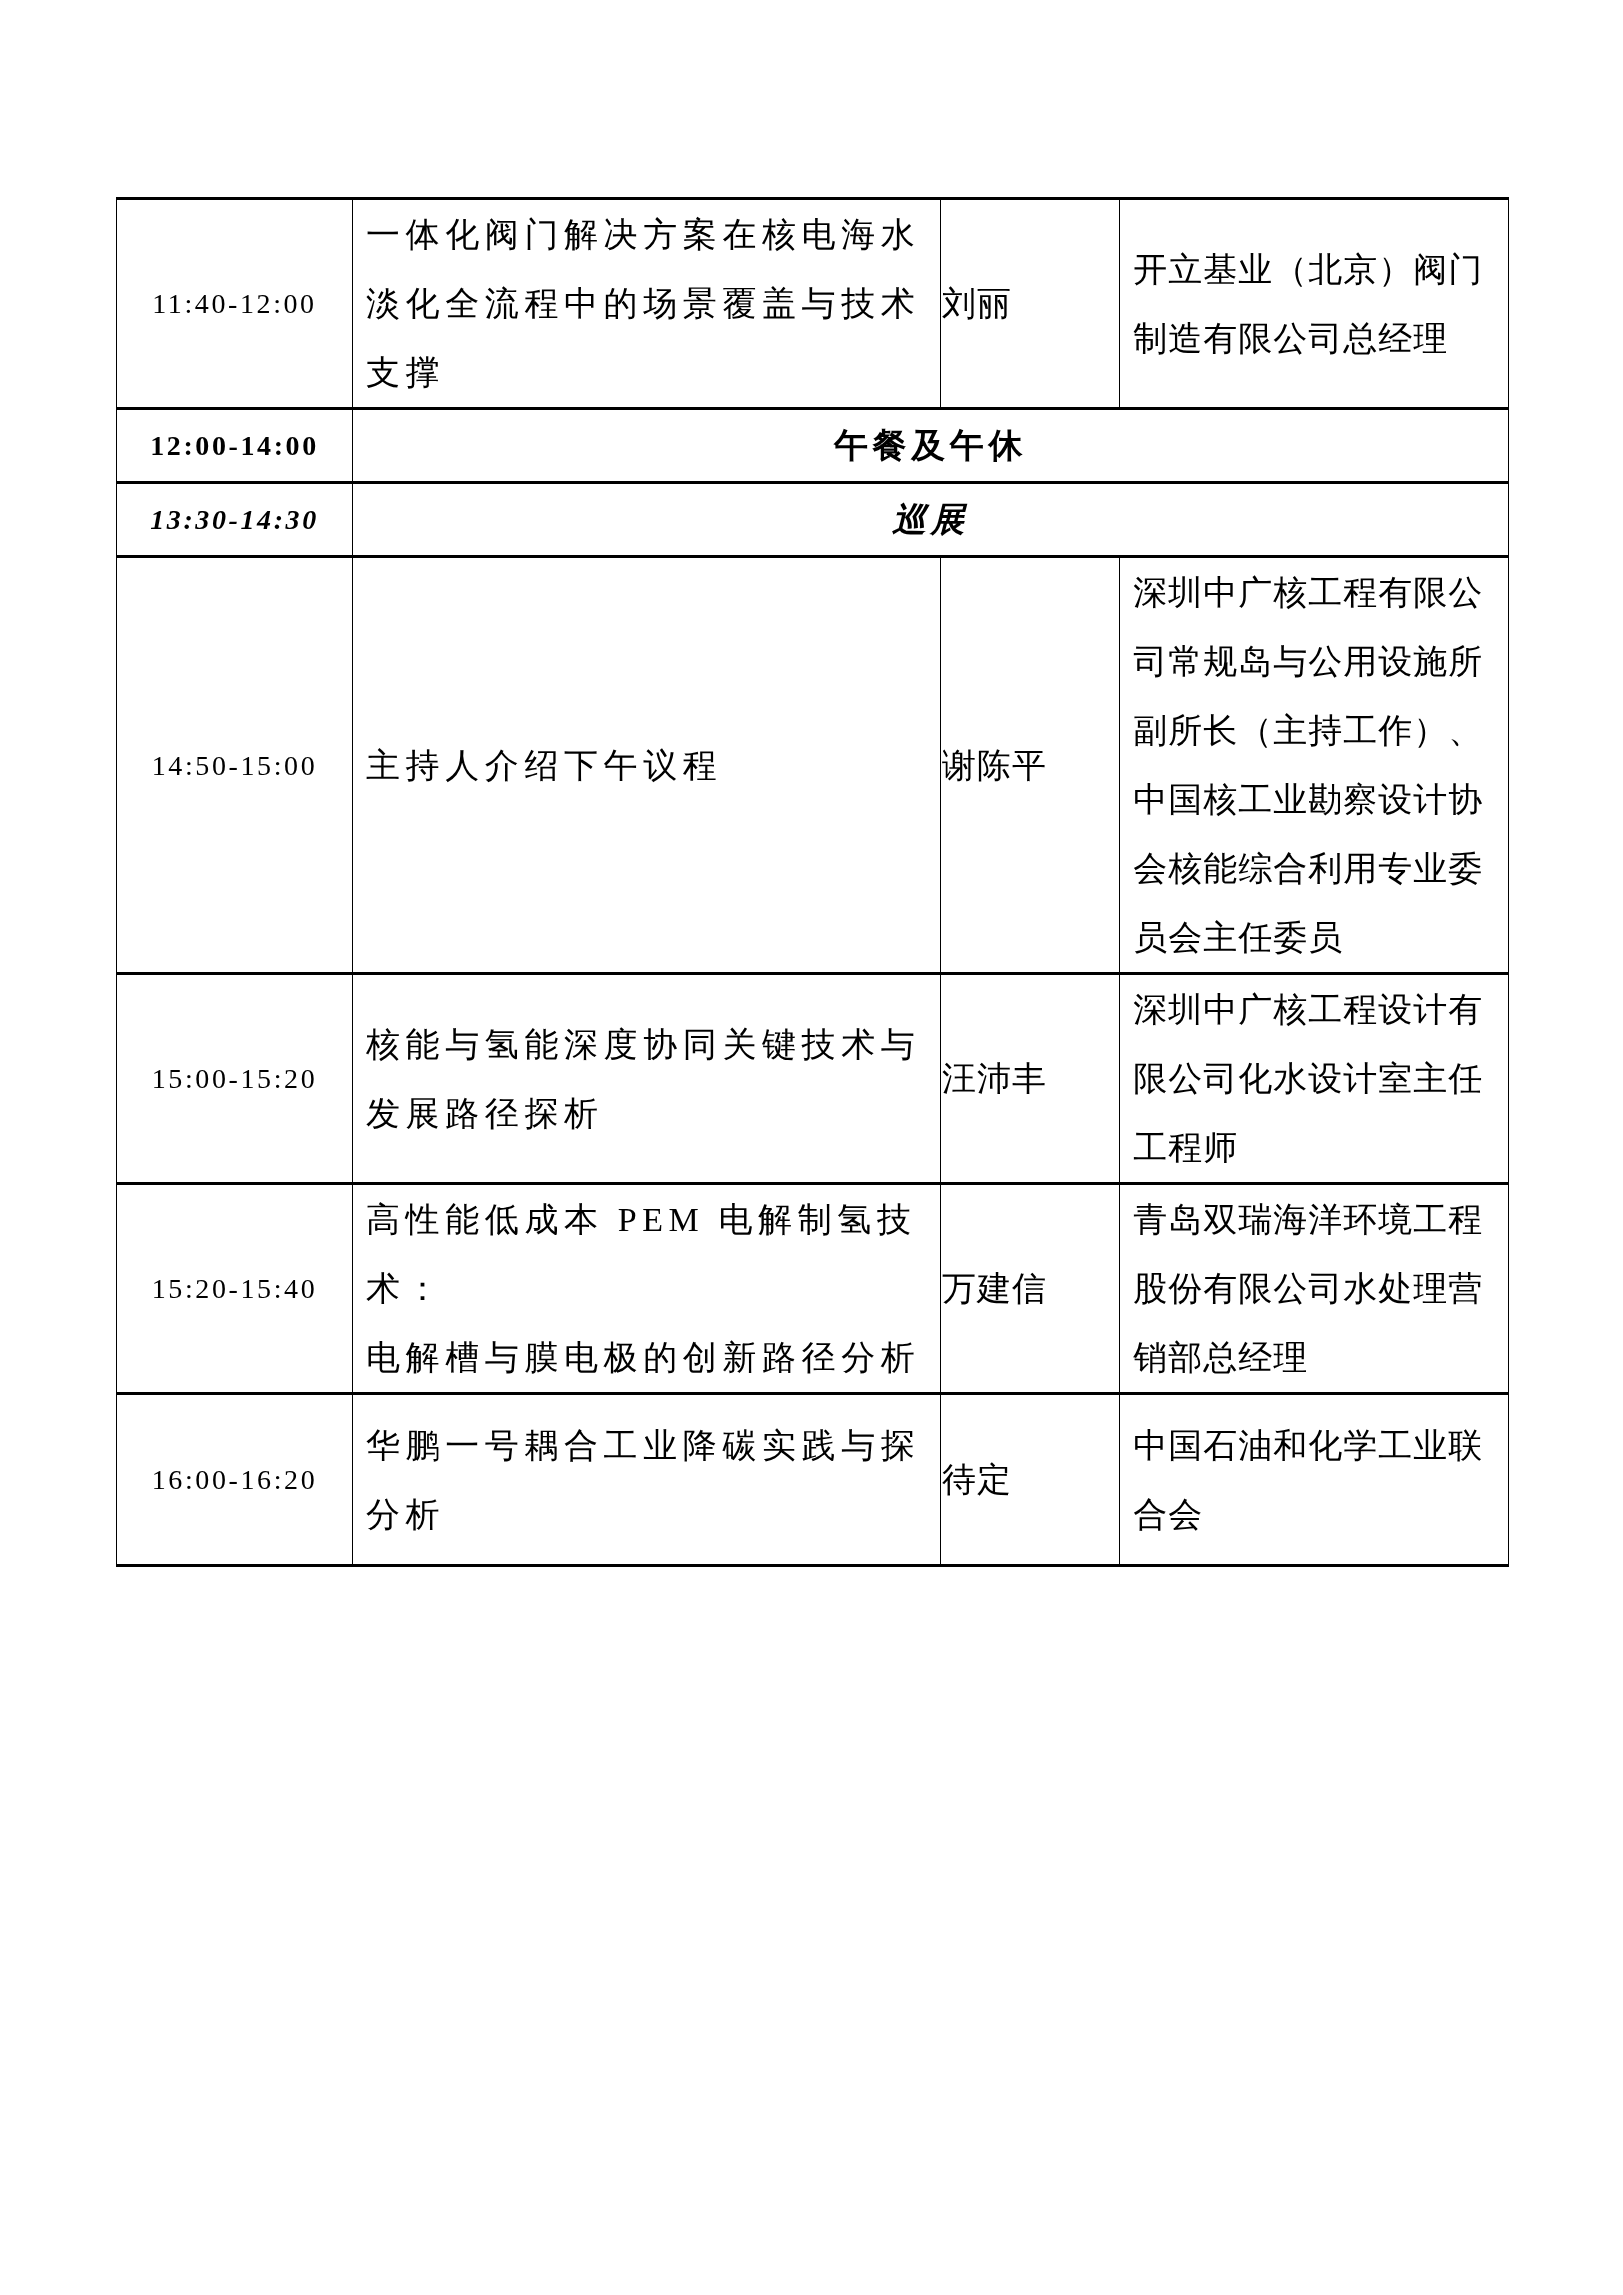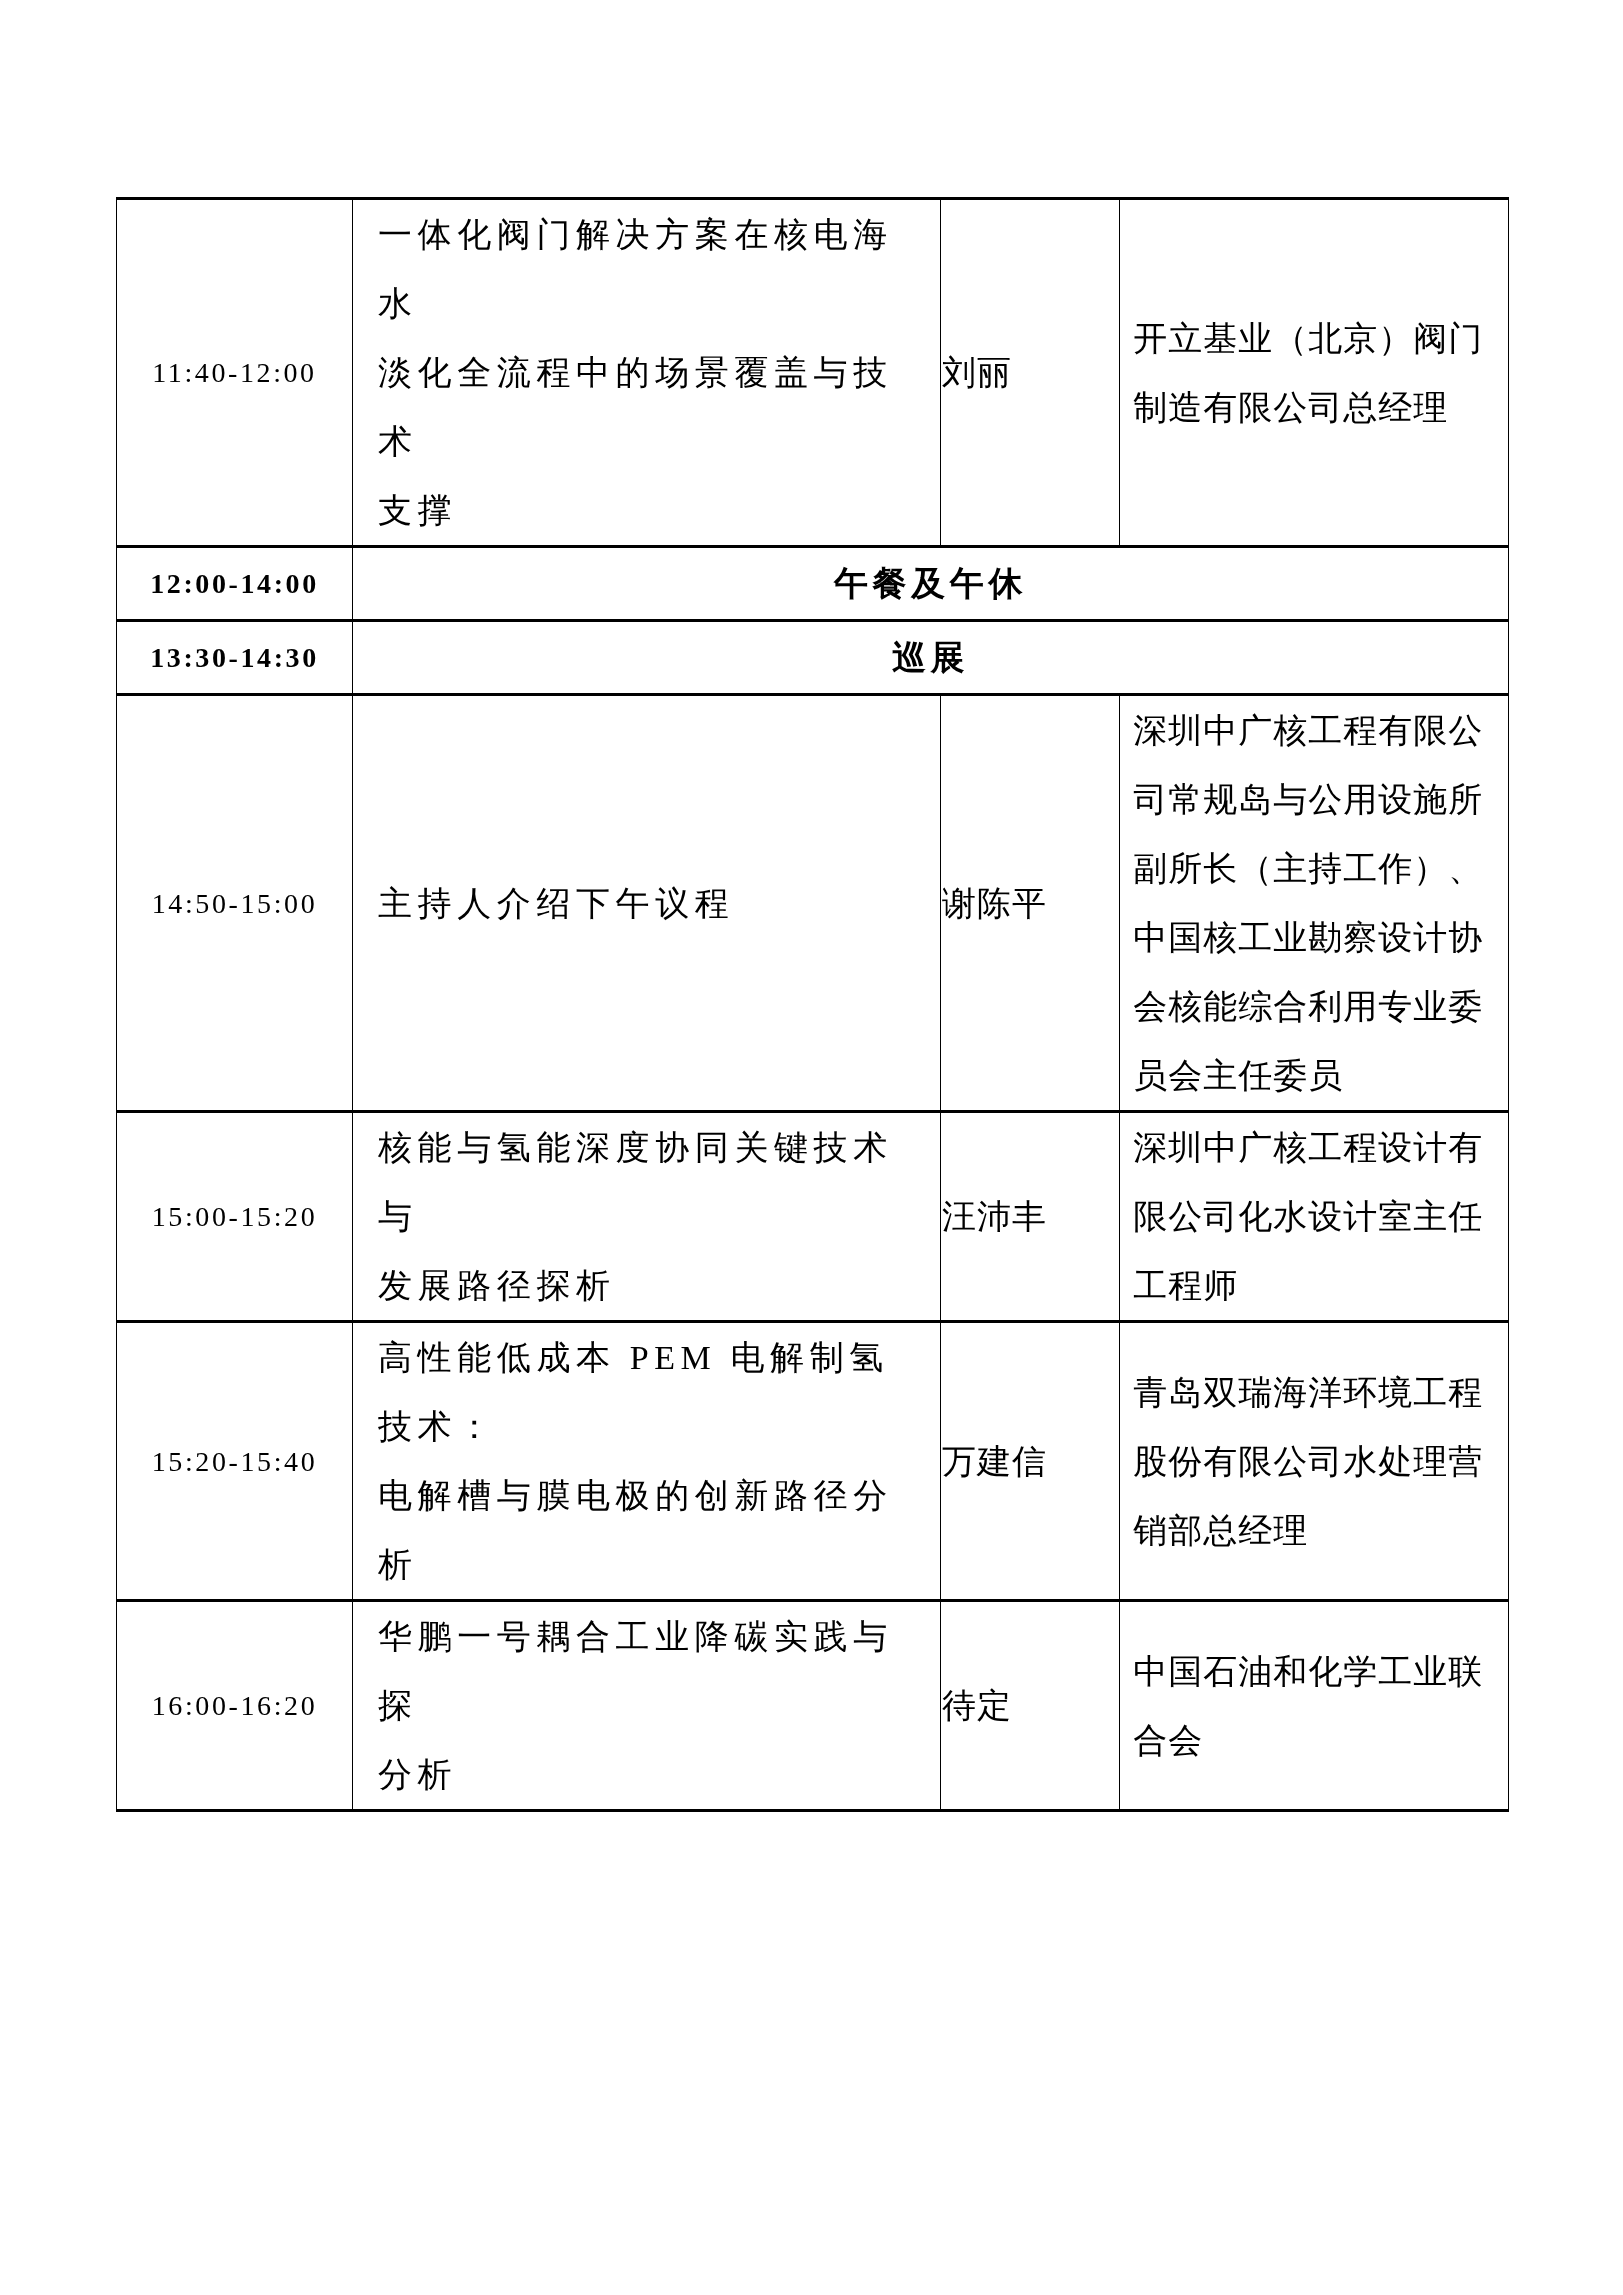--- a/index.html
+++ b/index.html
@@ -34,21 +34,21 @@
     overflow: hidden;
   }
   .time-cell {
     text-align: center;
     font-size: 28px;
     letter-spacing: 2.6px;
     white-space: nowrap;
   }
   .topic-cell {
     text-align: left;
-    padding: 0 25px;
+    padding: 0 13px;
     letter-spacing: 5.6px;
     white-space: pre-line;
     margin-left: 41px;
   }
   .speaker-cell {
     letter-spacing: 1px;
   }
   .affil-cell {
     text-align: left;
     padding: 0 13.3px;
@@ -89,21 +89,21 @@
       <td class="affil-cell">开立基业（北京）阀门
 制造有限公司总经理</td>
     </tr>
 
     <tr class="bold-row" style="height:69px;">
       <td class="time-cell">12:00-14:00</td>
       <td class="break-label-cell" colspan="3">午餐及午休</td>
     </tr>
 
 
-    <tr class="bold-row" style="height:67px;">
+    <tr class="bold-row" style="height:67px;font-style:italic;">
       <td class="time-cell">13:30-14:30</td>
       <td class="break-label-cell" colspan="3">巡展</td>
     </tr>
 
 
     <tr style="height:411px;">
       <td class="time-cell">14:50-15:00</td>
       <td class="topic-cell">主持人介绍下午议程</td>
       <td class="speaker-cell">谢陈平</td>
       <td class="affil-cell">深圳中广核工程有限公

